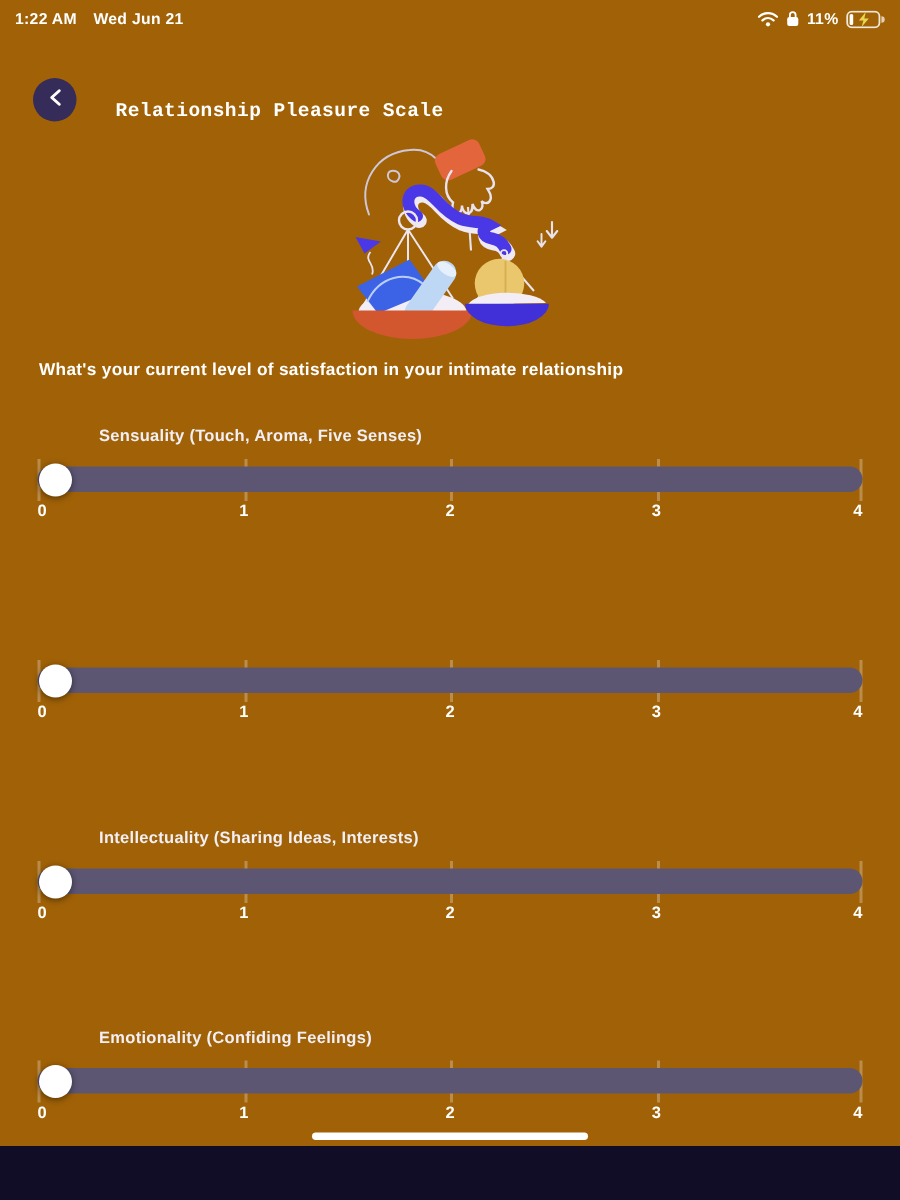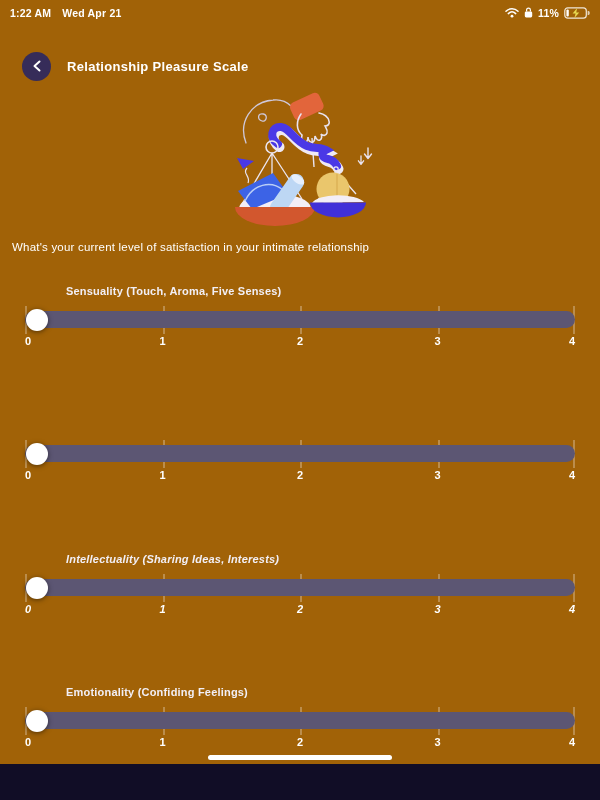--- a/index.html
+++ b/index.html
@@ -14,66 +14,66 @@
   .status-bar {
     position:absolute; top:0; left:0; right:0; height:22px;
     display:flex; justify-content:space-between; align-items:center;
     padding:3px 10px 0 10px; font-size:10.5px; font-weight:700; letter-spacing:.2px;
   }
   .sb-left { display:flex; gap:11px; align-items:center; }
   .sb-right { display:flex; gap:5px; align-items:center; }
   .sb-right svg { display:block; }
 
   
-  .header { position:absolute; top:52px; left:22px; display:flex; align-items:center; gap:16px; }
+  .header { position:absolute; top:52px; left:22px; display:flex; align-items:flex-end; gap:26px;font-family:Liberation Mono, monospace; }
   .back-btn {
     width:29px; height:29px; border-radius:50%; background:#362c59;
     display:flex; align-items:center; justify-content:center; cursor:pointer;
   }
   .page-title { font-size:13px; font-weight:700; letter-spacing:.3px; }
 
   
   .illustration { position:absolute; top:88px; left:223px; width:160px; height:140px; }
 
   
-  .question { position:absolute; top:241px; left:12px; right:18px; font-size:11.5px; font-weight:400; letter-spacing:.2px; }
+  .question { position:absolute; top:241px; left:26px; right:18px; font-size:11.5px; font-weight:700; letter-spacing:.2px; }
 
   
   .slider-group { position:absolute; left:25px; width:550px; height:66px; }
   .slider-label { position:absolute; top:0; left:0; font-size:11px; font-weight:600; color:#f2eff6; letter-spacing:.2px;padding-left:41px; }
   .slider { position:absolute; top:21px; left:0; right:0; height:28px; cursor:pointer; }
   .tick { position:absolute; top:0; width:2px; height:28px; background:rgba(255,255,255,0.28); }
   .t0 { left:0; } .t25 { left:25%; } .t50 { left:50%; } .t75 { left:75%; } .t100 { left:auto; right:0; }
   .track { position:absolute; top:5px; left:0; right:0; height:17px; border-radius:9px; background:#5c5673; }
   .thumb {
     position:absolute; top:3px; left:1px; width:22px; height:22px; border-radius:50%;
     background:#ffffff; box-shadow:0 1px 5px rgba(0,0,0,.5); cursor:grab;
   }
   .tick-labels { position:absolute; top:50px; left:0; right:0; height:13px; font-size:11px; font-weight:700; }
   .tl { position:absolute; transform:translateX(-50%); }
   .tl0 { left:0; transform:none; } .tl1 { left:25%; } .tl2 { left:50%; } .tl3 { left:75%; }
   .tl4 { left:auto; right:0; transform:none; }
 
-  .g0 { top:285px; } .g1 { top:419px; } .g2 { top:553px;font-style:italic; } .g3 { top:686px;text-align:center; }
+  .g0 { top:285px; } .g1 { top:419px; } .g2 { top:553px; } .g3 { top:686px;text-align:center; }
 
   
   .home-indicator {
     position:absolute; bottom:4px; left:50%; transform:translateX(-50%);
     width:184px; height:5px; border-radius:3px; background:#ffffff;
   }
 </style>
 </head>
 <body>
 
 <div class="screen">
 
   <div class="status-bar">
     <div class="sb-left">
       <span>1:22 AM</span>
-      <span>Wed Apr 21</span>
+      <span>Wed Jun 21</span>
     </div>
     <div class="sb-right">
       <span>
         <svg width="14" height="11" viewBox="0 0 14 11">
           <path d="M1,4.2 C4.4,0.9 9.6,0.9 13,4.2" stroke="#ffffff" stroke-width="1.5" fill="none" stroke-linecap="round"></path>
           <path d="M3.3,6.6 C5.5,4.5 8.5,4.5 10.7,6.6" stroke="#ffffff" stroke-width="1.5" fill="none" stroke-linecap="round"></path>
           <circle cx="7" cy="9.2" r="1.4" fill="#ffffff"></circle>
         </svg>
       </span>
       <span>

